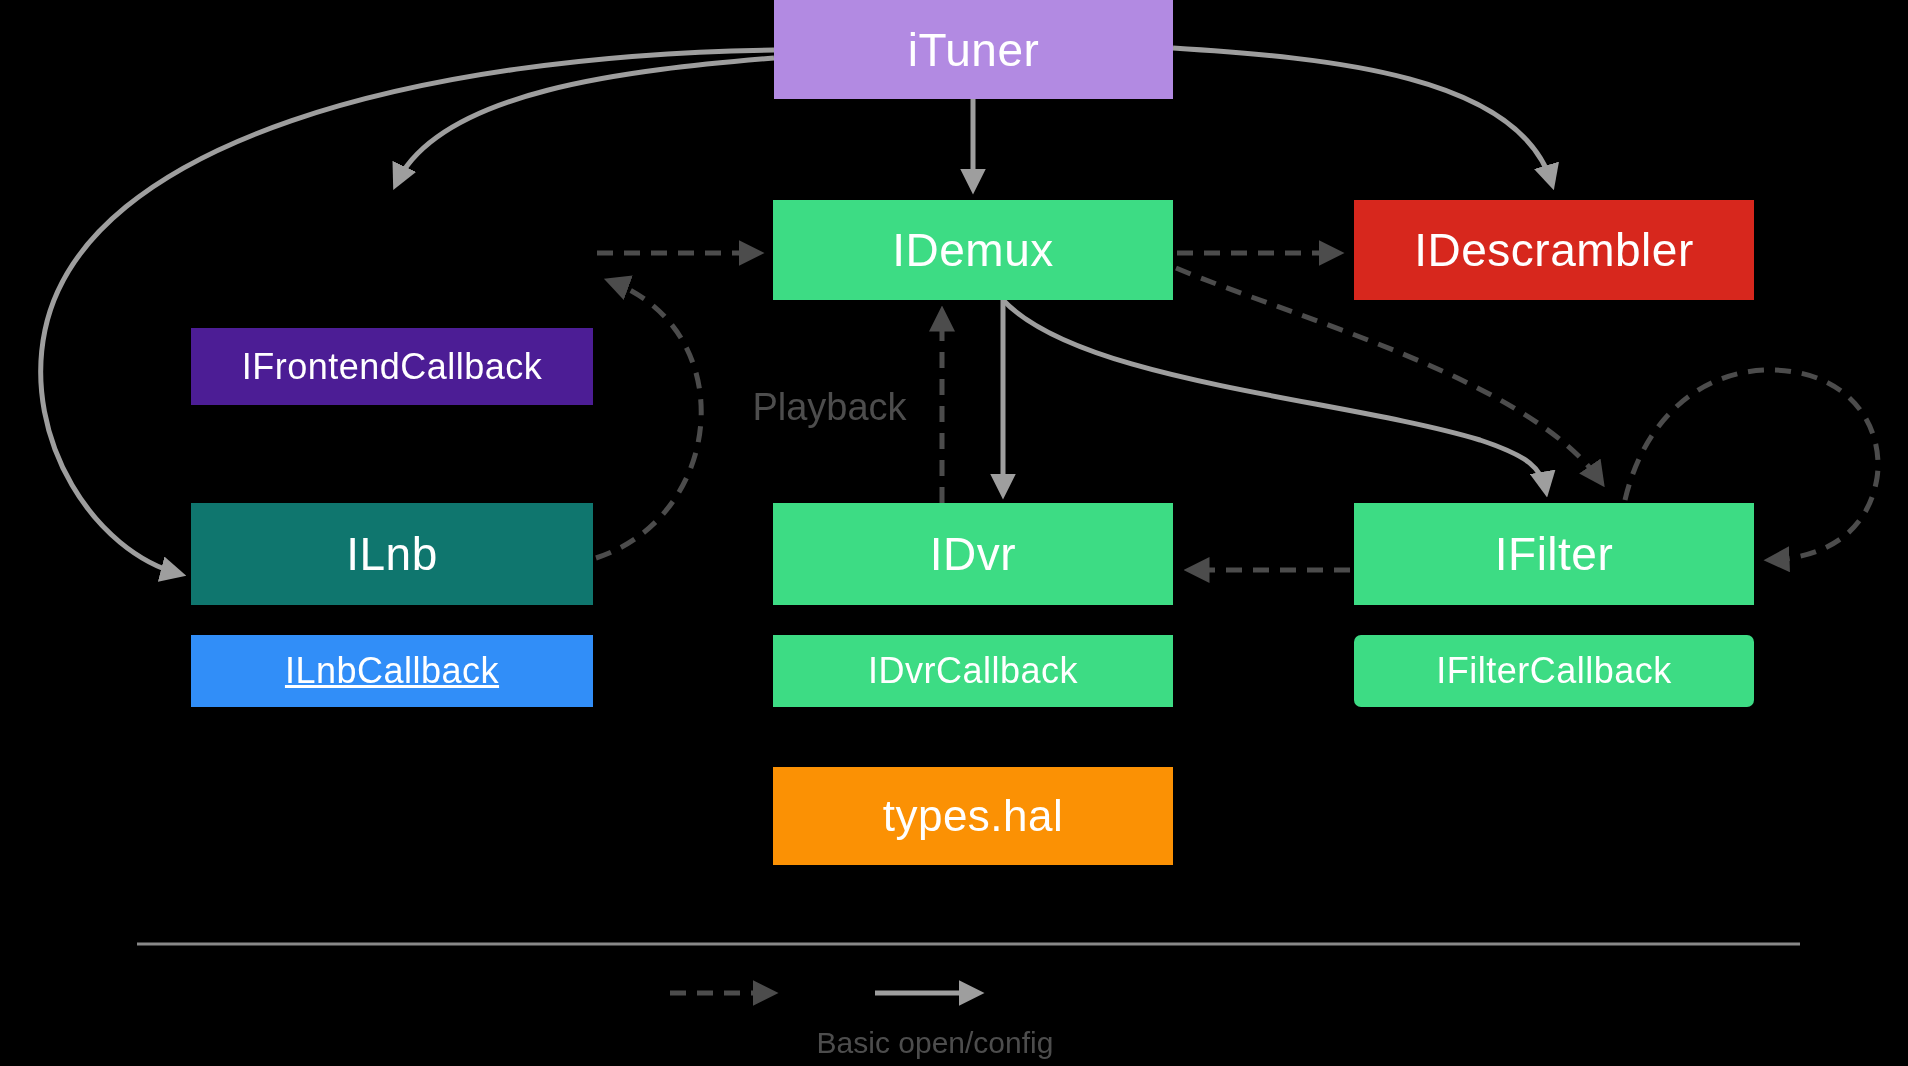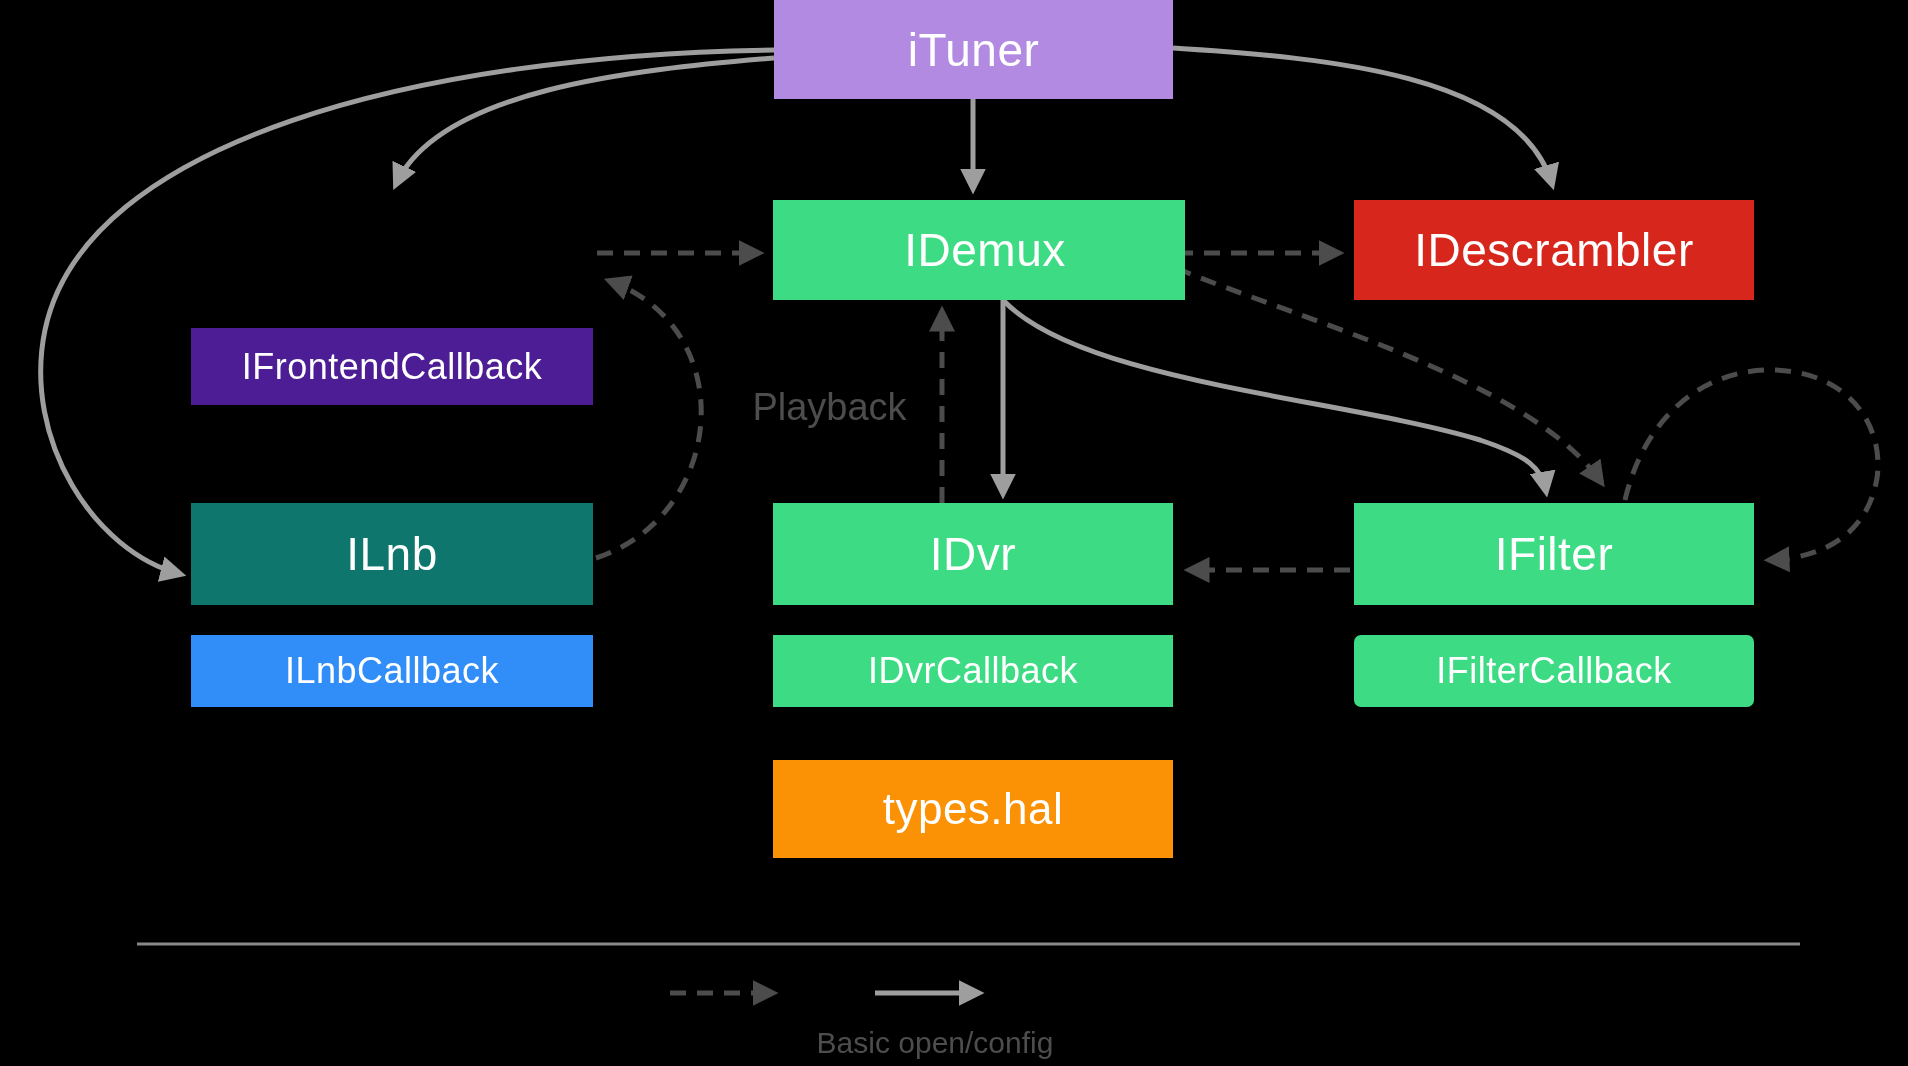--- a/index.html
+++ b/index.html
@@ -62,26 +62,26 @@
 
     <line class="divider" x1="137" y1="944" x2="1800" y2="944"></line>
     <path class="edge-dash" d="M 670 993 L 772 993" marker-end="url(#ah-dash)"></path>
     <path class="edge-solid" d="M 875 993 L 978 993" marker-end="url(#ah-solid)"></path>
   </svg>
 
   <div class="node" id="node-ituner" style="background: rgb(178, 138, 226);">iTuner</div>
 
   <div class="node cb col-l row-cb1" style="background: #4c1d95;">IFrontendCallback</div>
   <div class="node main col-l row-3" style="background: #0f766e;">ILnb</div>
-  <div class="node cb col-l row-cb2" style="background: rgb(49, 142, 248);">ILnbCallback</div>
+  <div class="node cb col-l row-cb2" style="background: rgb(49, 142, 248); text-decoration: underline;">ILnbCallback</div>
 
-  <div class="node main col-m row-main" style="background: rgb(61, 220, 132); padding-left: 12px;">IDemux</div>
+  <div class="node main col-m row-main" style="background: rgb(61, 220, 132);">IDemux</div>
   <div class="node main col-m row-3" style="background: rgb(61, 220, 132);">IDvr</div>
   <div class="node cb col-m row-cb2" style="background: rgb(61, 220, 132);">IDvrCallback</div>
-  <div class="node types col-m row-types" style="background: rgb(251, 145, 4);">types.hal</div>
+  <div class="node types col-m row-types" style="background: rgb(251, 145, 4); margin-top: 7px;">types.hal</div>
 
   <div class="node main col-r row-main" style="background: rgb(215, 39, 29);">IDescrambler</div>
   <div class="node main col-r row-3" style="background: rgb(61, 220, 132);">IFilter</div>
   <div class="node cb col-r row-cb2" style="background: rgb(61, 220, 132); border-radius: 7px;">IFilterCallback</div>
 
   <div class="float-label" id="playback-label">Playback</div>
   <div class="float-label" id="legend-label-solid">Basic open/config</div>
 </div>
 
 </body></html>

